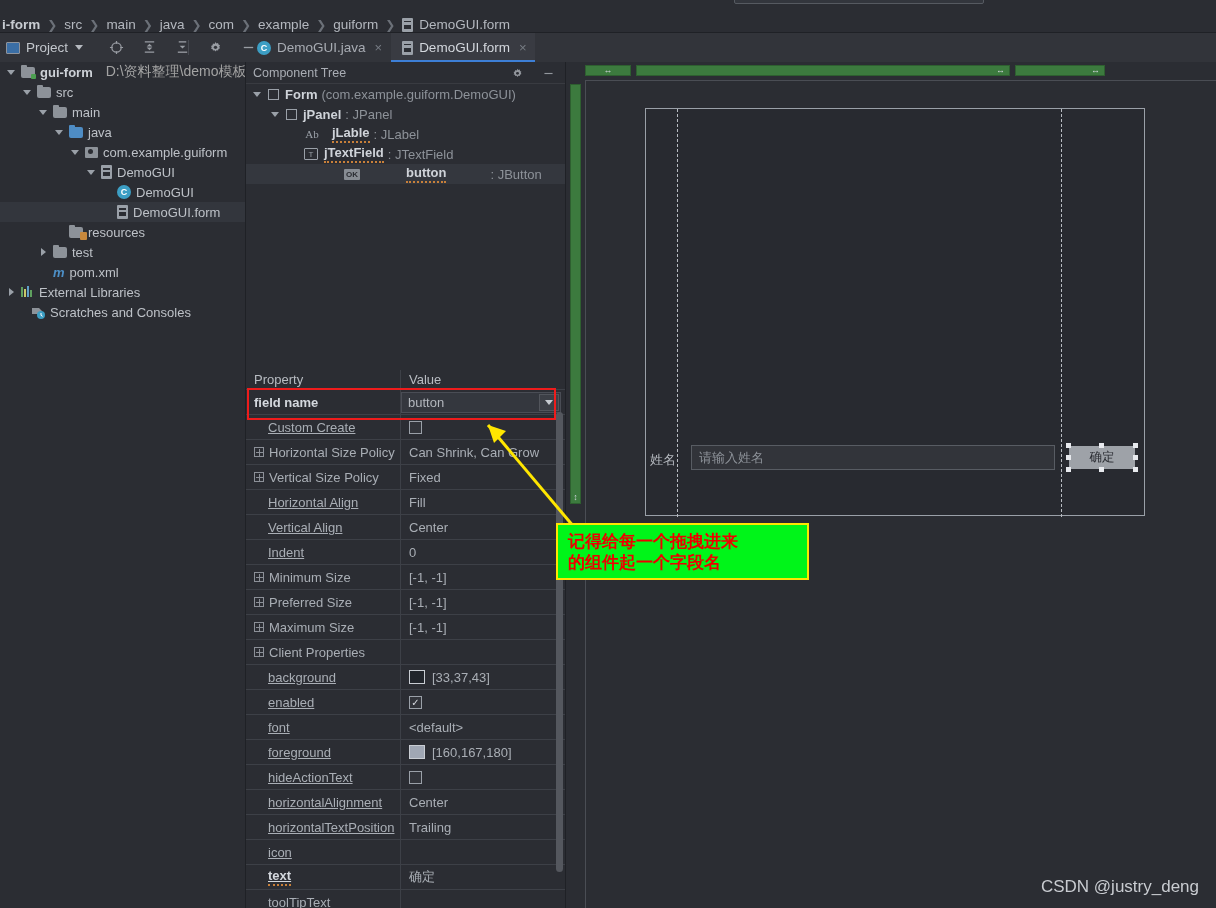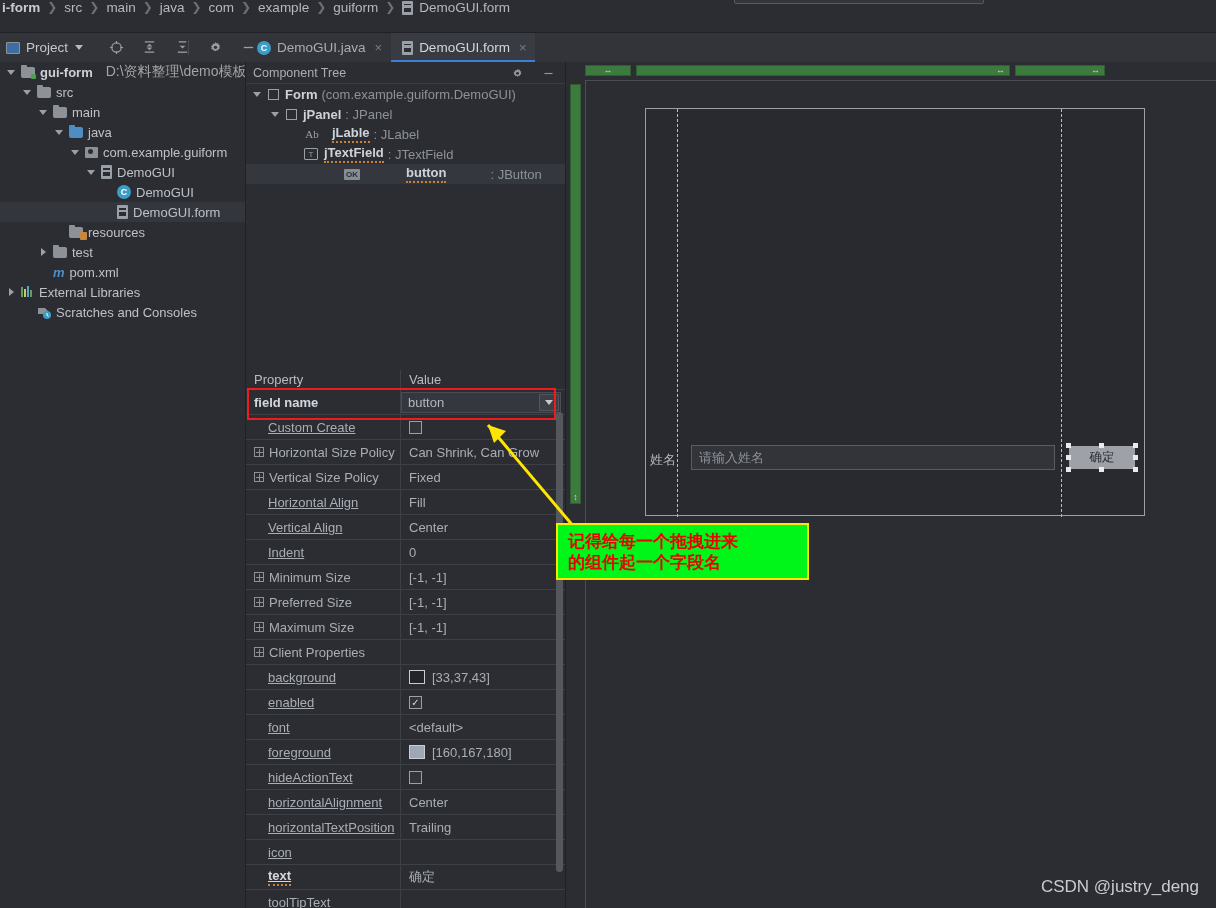--- a/index.html
+++ b/index.html
@@ -10,21 +10,21 @@
     font-size:13px;
     color:#bbbfc5;
     overflow:hidden;
     position:relative;
   }
 
   
   #breadcrumb-bar{
     position:absolute; left:0; top:0; width:1216px; height:33px;
     background:#2b2d33;
-    display:flex; align-items:flex-start;
+    display:flex; align-items:flex-end;
     border-bottom:1px solid #1f2126;
     padding-left:2px;
   }
   .crumb{ display:flex; align-items:center; color:#b4b8bf; font-size:13.5px; white-space:nowrap;}
   .crumb-sep{ color:#6b7078; margin:0 7px; font-size:12px;}
   .crumb.bold{ font-weight:bold; color:#c8ccd2;}
   #breadcrumb-ghost{
     position:absolute; left:734px; top:-9px; width:250px; height:13px;
     border:1px solid #565a61; background:#33363d; border-radius:2px;
   }
@@ -317,21 +317,21 @@
       <span style="margin-left: 4px; display: inline-flex; align-items: center;">
         <svg width="13" height="12">
           <rect x="0" y="1" width="2" height="10" fill="#5fa05f"></rect>
           <rect x="3" y="3" width="2" height="8" fill="#c8c86a"></rect>
           <rect x="6" y="0" width="2" height="11" fill="#5f9fc8"></rect>
           <rect x="9" y="4" width="2" height="7" fill="#5fa05f"></rect>
         </svg>
       </span>
       <span class="tlabel">External Libraries</span>
     </div>
-    <div class="tnode" style="padding-left: 22px;">
+    <div class="tnode" style=" margin-left: 16px;">
       <span class="arrow "></span>
       <span style="margin-left: 4px; display: inline-flex; align-items: center;">
         <svg width="14" height="13">
           <path d="M1 2h7l3 3v3H1z" fill="#8d9299"></path>
           <circle cx="10" cy="9" r="4" fill="#3c9ec4"></circle>
           <path d="M10 7v2.3l1.6 1" stroke="#fff" stroke-width="1" fill="none"></path>
         </svg>
       </span>
       <span class="tlabel">Scratches and Consoles</span>
     </div>

